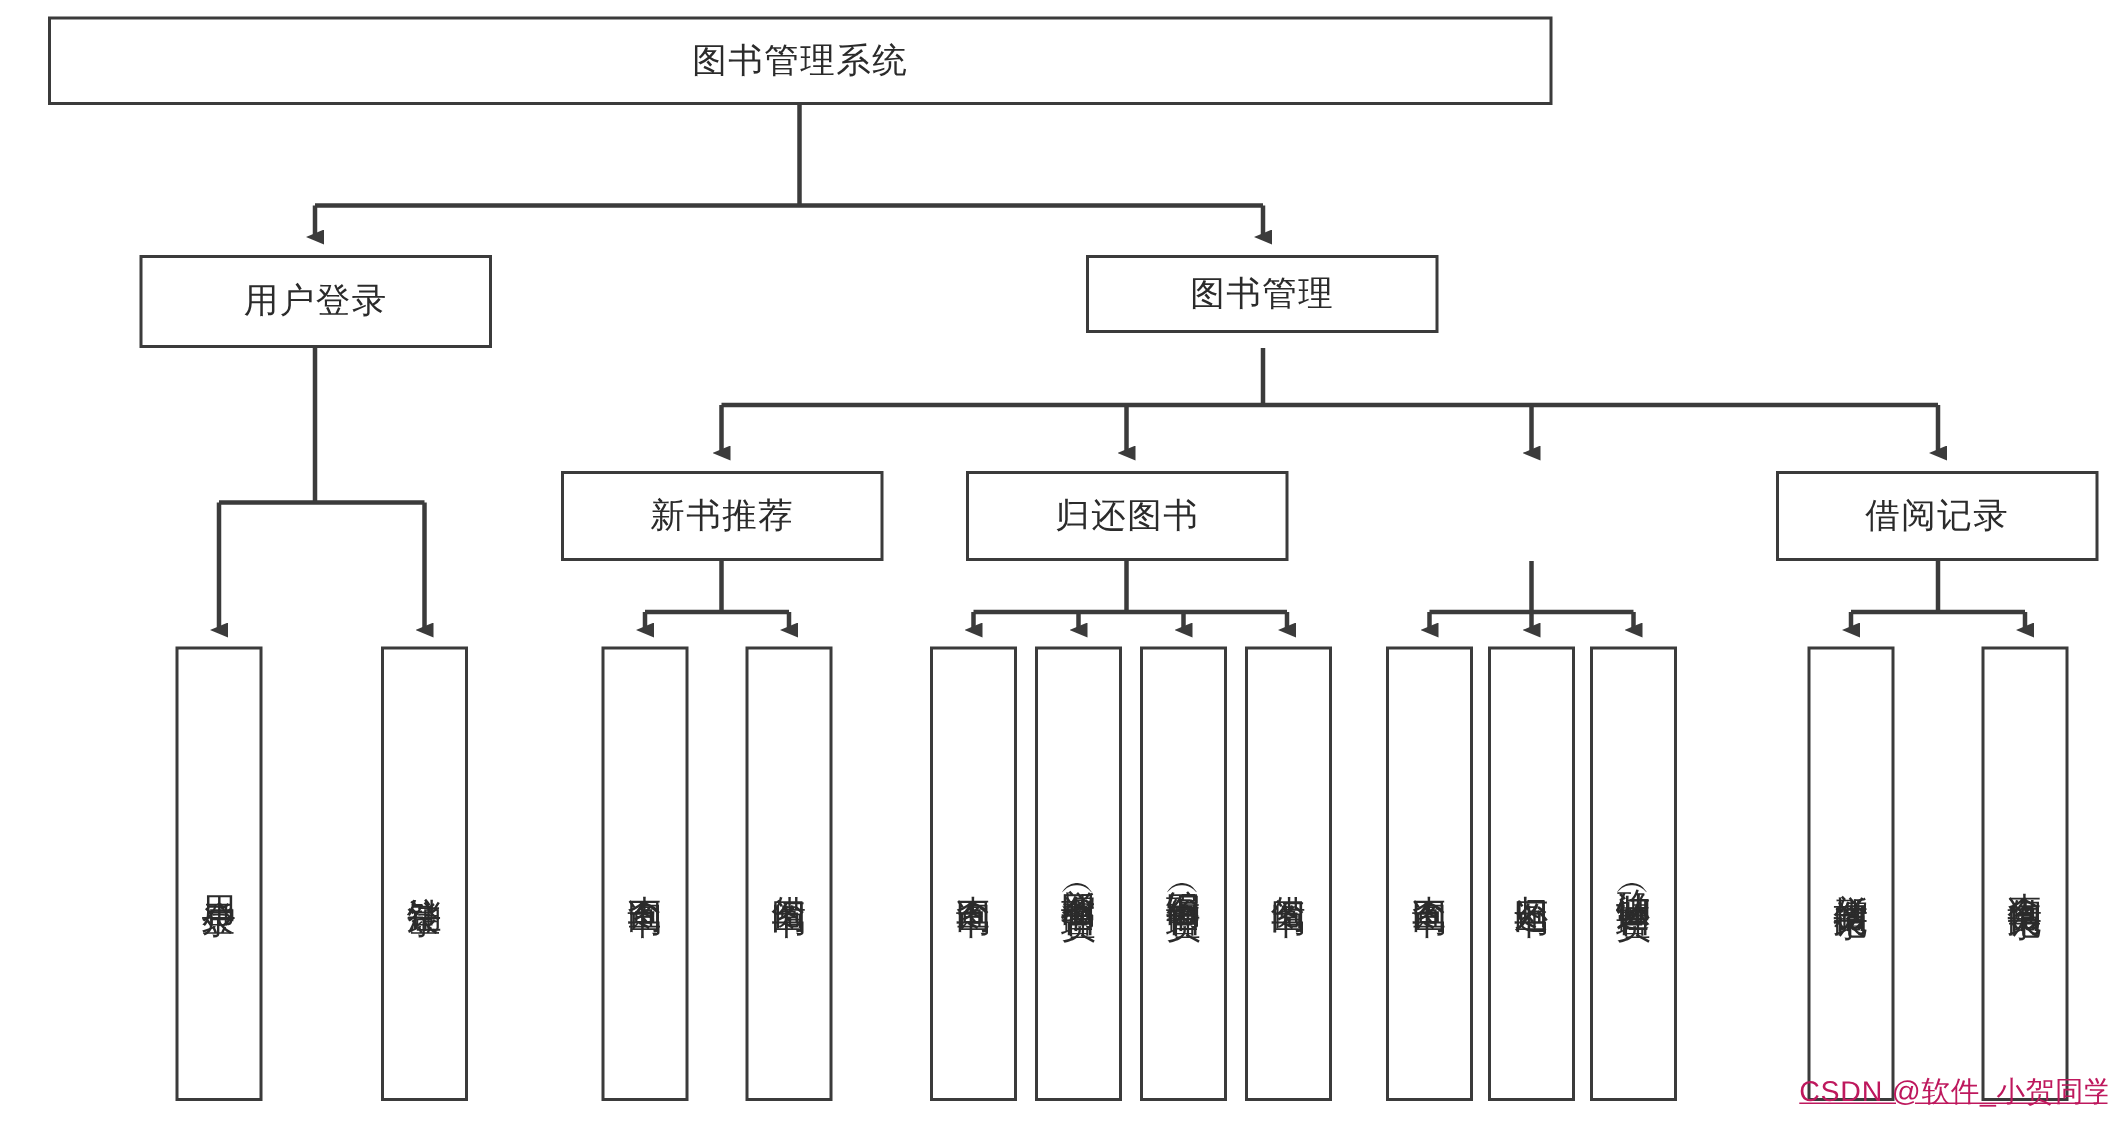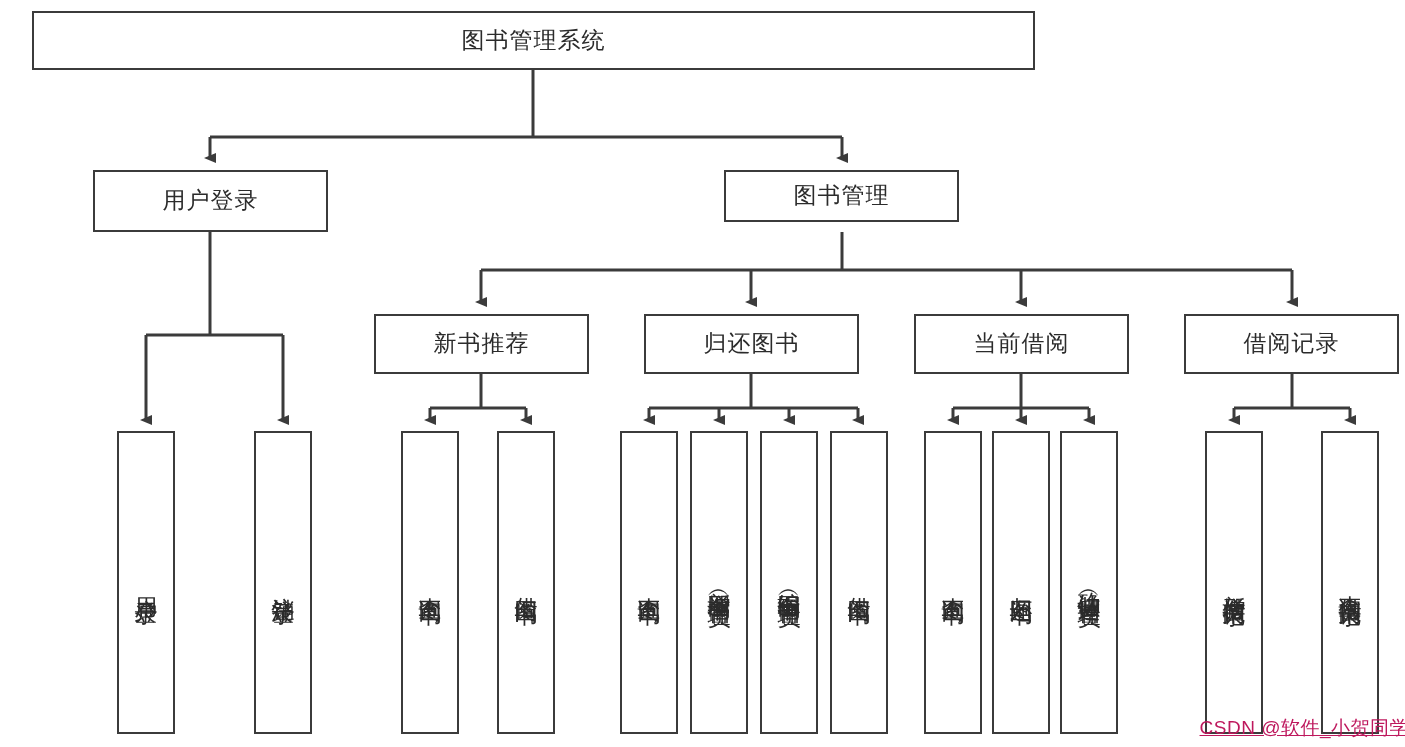--- a/index.html
+++ b/index.html
@@ -135,23 +135,20 @@
   <div class="node-box horiz" style="left:712px; top:170px; width:235px; height:52px;">
     <span>图书管理</span>
   </div>
 
   <div class="node-box horiz" style="left:362px; top:314px; width:215px; height:60px;">
     <span>新书推荐</span>
   </div>
   <div class="node-box horiz" style="left:632px; top:314px; width:215px; height:60px;">
     <span>归还图书</span>
   </div>
-  <div class="node-box horiz" style="left:902px; top:314px; width:215px; height:60px;">
-    <span>当前借阅</span>
-  </div>
   <div class="node-box horiz" style="left:1172px; top:314px; width:215px; height:60px;font-family:Liberation Serif, serif;">
     <span>借阅记录</span>
   </div>
 
   <div class="node-box vert" style="left:105px; top:431px; width:58px; height:303px;">
     <span class="vlabel">用户登录</span>
   </div>
   <div class="node-box vert" style="left:242px; top:431px; width:58px; height:303px;">
     <span class="vlabel">注销登录</span>
   </div>

